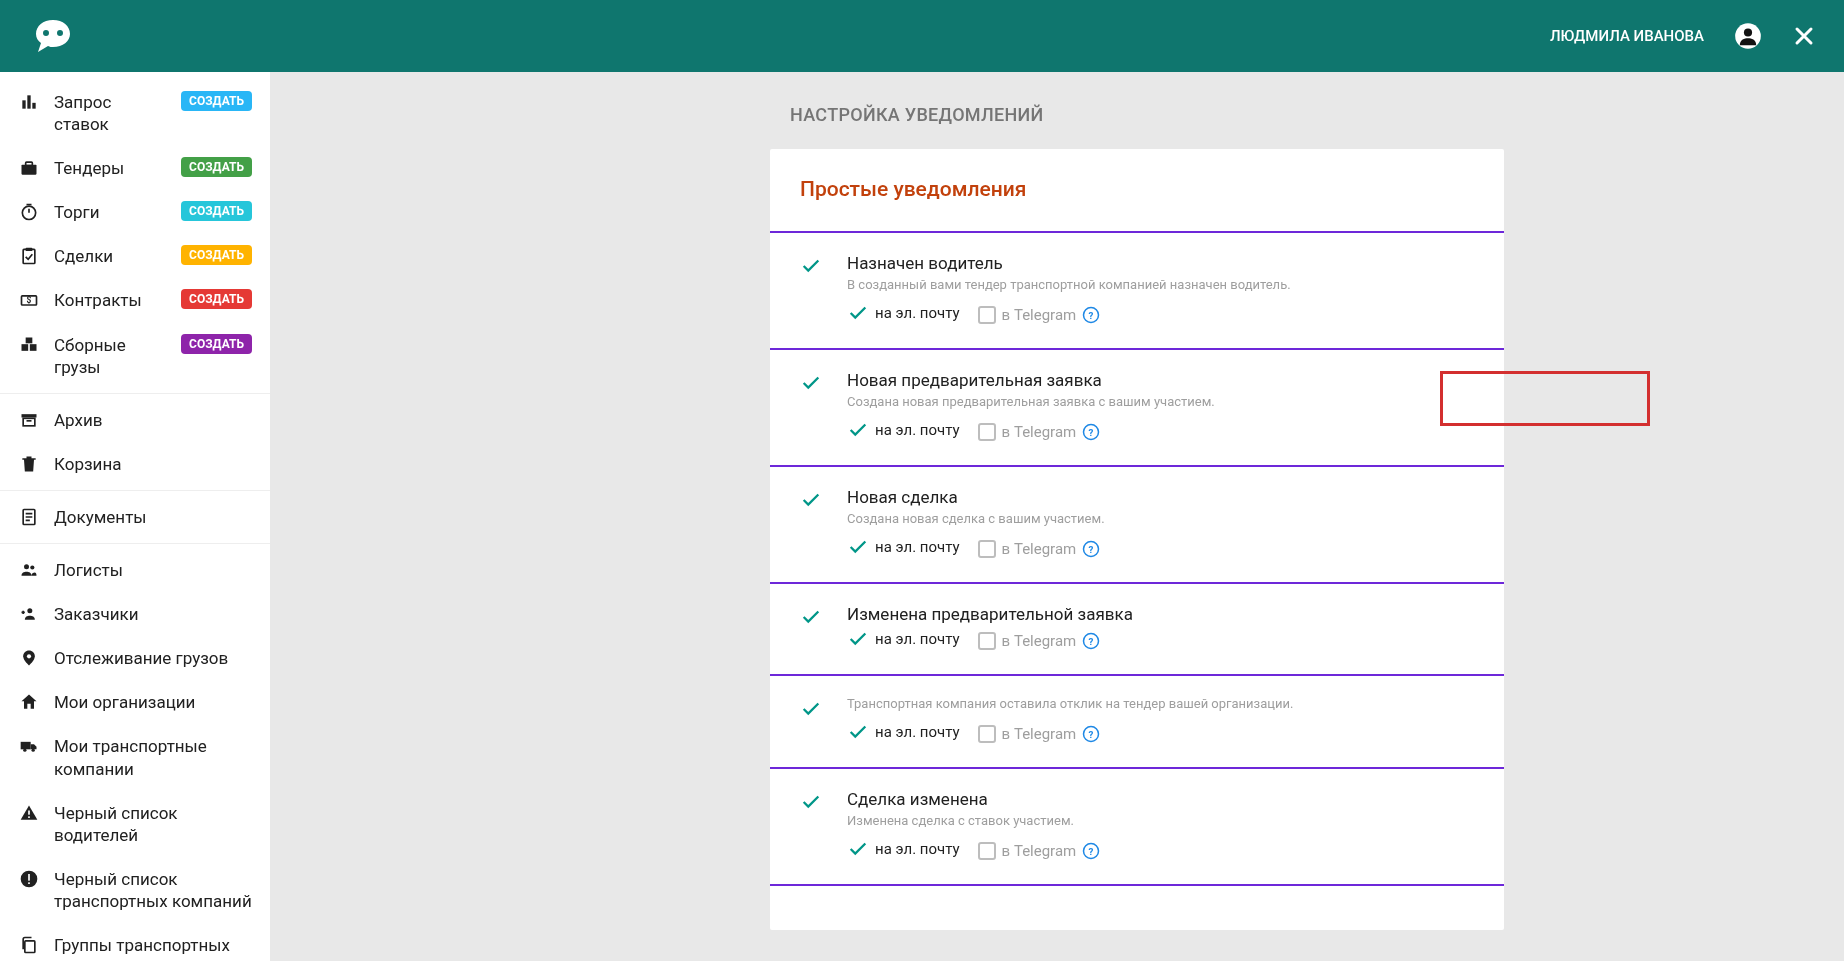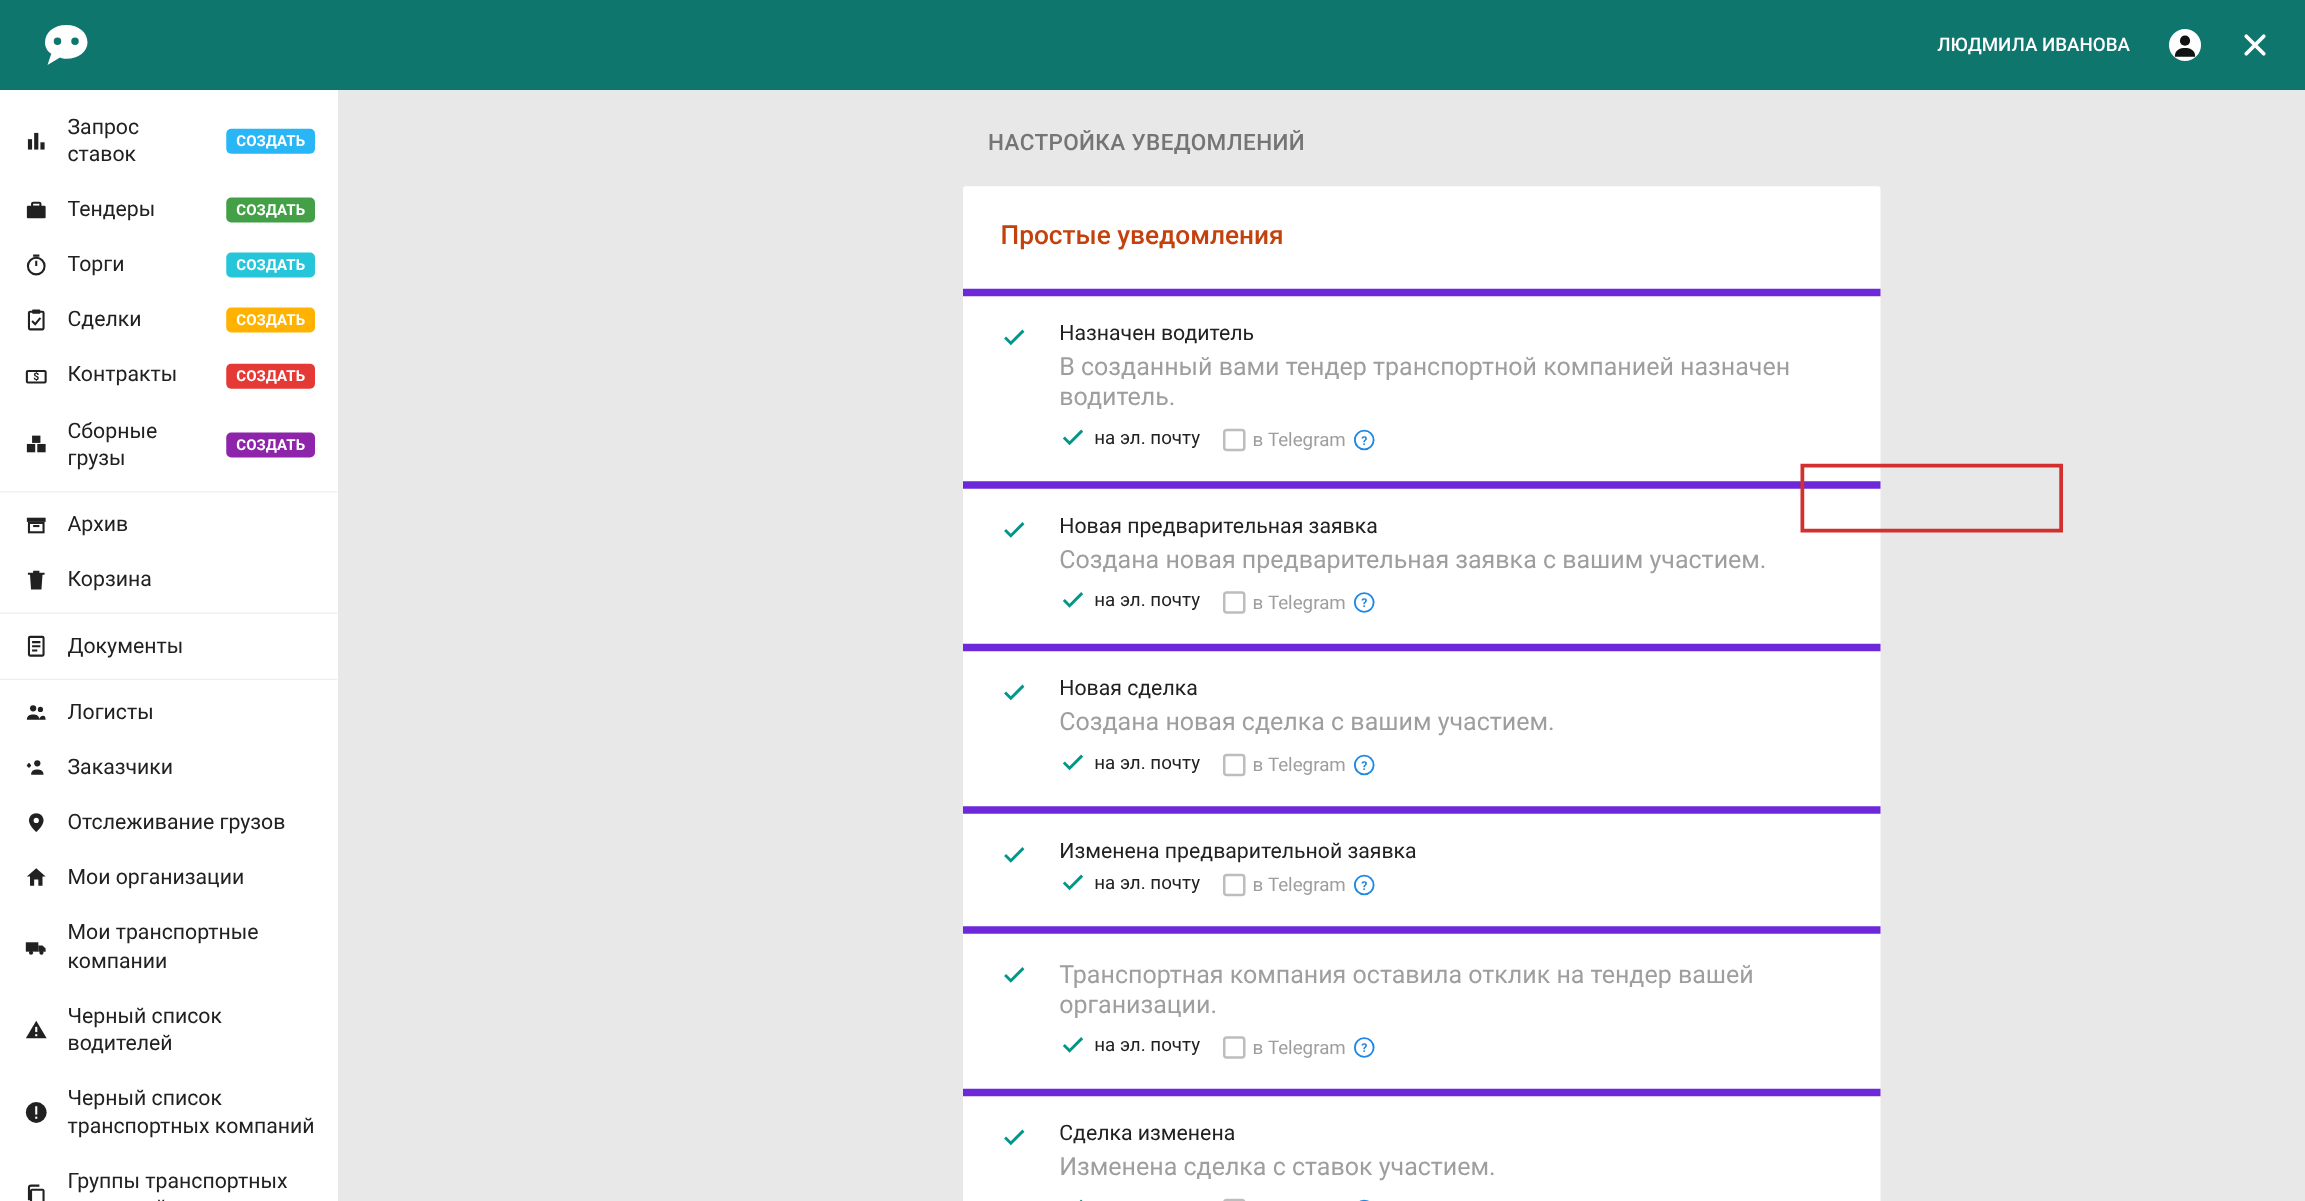--- a/index.html
+++ b/index.html
@@ -4,41 +4,41 @@
 <style>
 * { margin: 0; padding: 0; box-sizing: border-box; }
 body { font-family: -apple-system, BlinkMacSystemFont, 'Segoe UI', Roboto, Arial, sans-serif; background: #e8e8e8; width: 1844px; height: 961px; overflow: hidden; }
 .header { background: #0f766e; height: 72px; display: flex; align-items: center; padding: 0 28px; justify-content: space-between; }
 .logo { width: 50px; height: 45px; }
 .header-right { display: flex; align-items: center; gap: 30px; }
 .user-name { color: #fff; font-size: 15px; font-weight: 500; }
 .user-icon, .close-icon { color: #fff; cursor: pointer; }
 .main { display: flex; height: calc(100% - 72px); }
 .sidebar { width: 270px; background: #fff; overflow-y: auto; padding: 8px 0; }
-.sidebar-item { display: flex; align-items: center; padding: 11px 18px; cursor: pointer; font-size: 17px; color: #212121; gap: 14px; }
+.sidebar-item { display: flex; align-items: flex-start; padding: 11px 18px; cursor: pointer; font-size: 17px; color: #212121; gap: 14px; }
 .sidebar-item .icon { width: 22px; height: 22px; display: inline-flex; align-items: center; justify-content: center; flex-shrink: 0; color: #212121; }
 .sidebar-item .label { flex: 1; line-height: 1.3; }
 .badge { font-size: 12px; font-weight: 700; color: #fff; padding: 3px 8px; border-radius: 4px; }
 .badge-blue { background: #29b6f6; }
 .badge-green { background: #43a047; }
 .badge-cyan { background: #26c6da; }
 .badge-amber { background: #ffb300; }
 .badge-red { background: #e53935; }
 .badge-purple { background: #8e24aa; }
 .divider { height: 1px; background: #eee; margin: 4px 0; }
 .content { flex: 1; overflow-y: auto; padding: 0 0 40px 0; }
 .page-title { font-size: 18px; color: #757575; font-weight: 500; padding: 32px 0 24px 520px; letter-spacing: 0.3px; }
 .card { background: #fff; margin: 0 340px 0 500px; border-radius: 2px; }
 .card-title { font-size: 21px; font-weight: 500; color: #c2410c; padding: 28px 30px 30px; }
 .notif-list { }
-.notif-item { border-top: 6px solid #6d28d9; padding: 20px 33px 24px; position: relative; }
+.notif-item { border-top: 2px solid #6d28d9; padding: 20px 33px 24px; position: relative; }
 .notif-main-check { position: absolute; left: 30px; top: 22px; color: #009688; }
 .notif-body { margin-left: 44px; }
 .notif-title { font-size: 17px; color: #212121; margin-bottom: 4px; }
-.notif-desc { font-size: 20px; color: #9e9e9e; margin-bottom: 10px; }
+.notif-desc { font-size: 13px; color: #9e9e9e; margin-bottom: 10px; }
 .notif-channels { display: flex; align-items: flex-end; gap: 18px; }
 .channel { display: flex; align-items: center; gap: 6px; font-size: 15px; }
 .channel .ch-check { color: #009688; }
 .channel .ch-box { width: 18px; height: 18px; border: 2px solid #bdbdbd; border-radius: 3px; display: inline-block; }
 .channel .ch-label-on { color: #212121; }
 .channel .ch-label-off { color: #9e9e9e; }
 .help-icon { color: #1e88e5; }
 .highlight { position: absolute; border: 3px solid #d32f2f; left: 670px; top: 222px; width: 210px; height: 55px; pointer-events: none; }
 svg { display: block; }
 </style>

